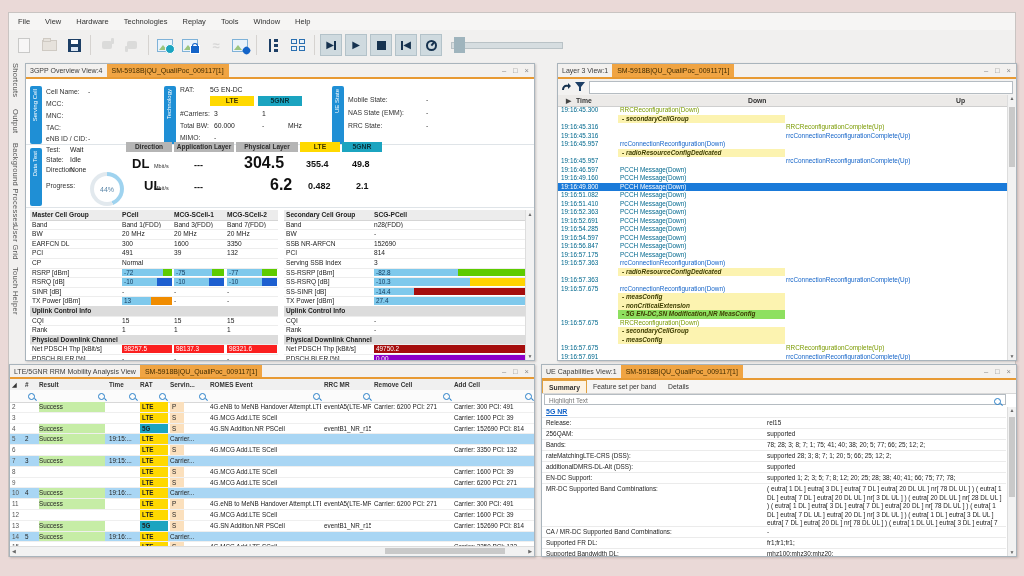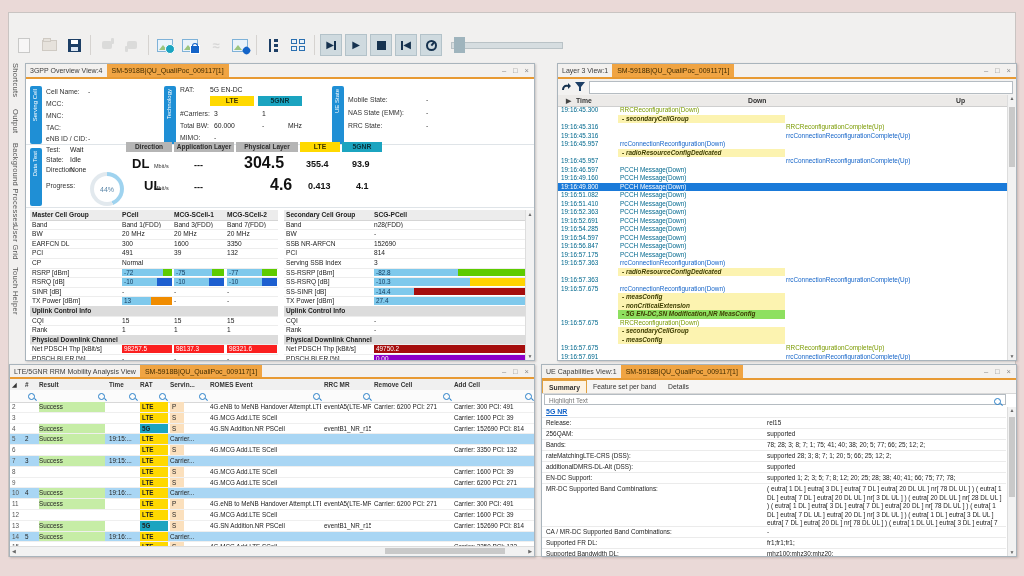--- a/index.html
+++ b/index.html
@@ -110,20 +110,30 @@
   .ur .k{position:absolute;left:4px;top:1px;white-space:nowrap}
   .ur .v{position:absolute;left:225px;top:1px;right:2px;line-height:8.6px}
   .ur.link .k{color:#1464c8;font-weight:bold;text-decoration:underline;font-size:7px}
 </style>
 </head>
 <body>
 
 <div id="root">
  <div class="app">
 
+  <div class="menubar">
+        <span>File</span>
+        <span>View</span>
+        <span>Hardware</span>
+        <span>Technologies</span>
+        <span>Replay</span>
+        <span>Tools</span>
+        <span>Window</span>
+        <span>Help</span>
+      </div>
 
   <div class="toolbar">
     <div class="tbtn dis">
           <span class="doc"></span>
         </div>
     <div class="tbtn dis">
           <span class="folder"></span>
         </div>
     <div class="tbtn">
           <span class="floppy"></span>
@@ -280,28 +290,28 @@
       <span class="chipg" style="left:148px;top:78px;width:60px;height:10px">Application Layer</span>
       <span class="chipg" style="left:210px;top:78px;width:62px;height:10px">Physical Layer</span>
       <span class="chipy" style="left:274px;top:78px;width:40px;height:10px">LTE</span>
       <span class="chipt" style="left:316px;top:78px;width:40px;height:10px">5GNR</span>
 
       <span class="big" style="left:106px;top:92px;font-size:13px">DL</span>
       <span class="lab" style="left:128px;top:99px;font-size:5.5px">Mbit/s</span>
       <span class="med" style="left:168px;top:96px">---</span>
       <span class="big" style="left:218px;top:90px">304.5</span>
       <span class="med" style="left:280px;top:95px">355.4</span>
-      <span class="med" style="left:326px;top:95px">93.9</span>
+      <span class="med" style="left:326px;top:95px">49.8</span>
 
       <span class="big" style="left:118px;top:114px;font-size:13px">UL</span>
       <span class="lab" style="left:128px;top:121px;font-size:5.5px">Mbit/s</span>
       <span class="med" style="left:168px;top:118px">---</span>
-      <span class="big" style="left:244px;top:112px">4.6</span>
-      <span class="med" style="left:282px;top:117px">0.413</span>
-      <span class="med" style="left:330px;top:117px">4.1</span>
+      <span class="big" style="left:244px;top:112px">6.2</span>
+      <span class="med" style="left:282px;top:117px">0.482</span>
+      <span class="med" style="left:330px;top:117px">2.1</span>
     </div>
 
     <div style="position:absolute;left:0;top:143px;right:0;height:1px;background:#dfe4e8"></div>
 
     <div class="ctable" id="mcg-table" style="left:4px;top:146px;width:248px;height:152px">
           <div class="ctr hd" style="top: 0px;">
             <span class="rl">Master Cell Group</span>
             <span class="ccell" style="left: 92px; width: 50px;">PCell</span>
             <span class="ccell" style="left: 144px; width: 50px;">MCG-SCell-1</span>
             <span class="ccell" style="left: 197px; width: 50px;">MCG-SCell-2</span>

